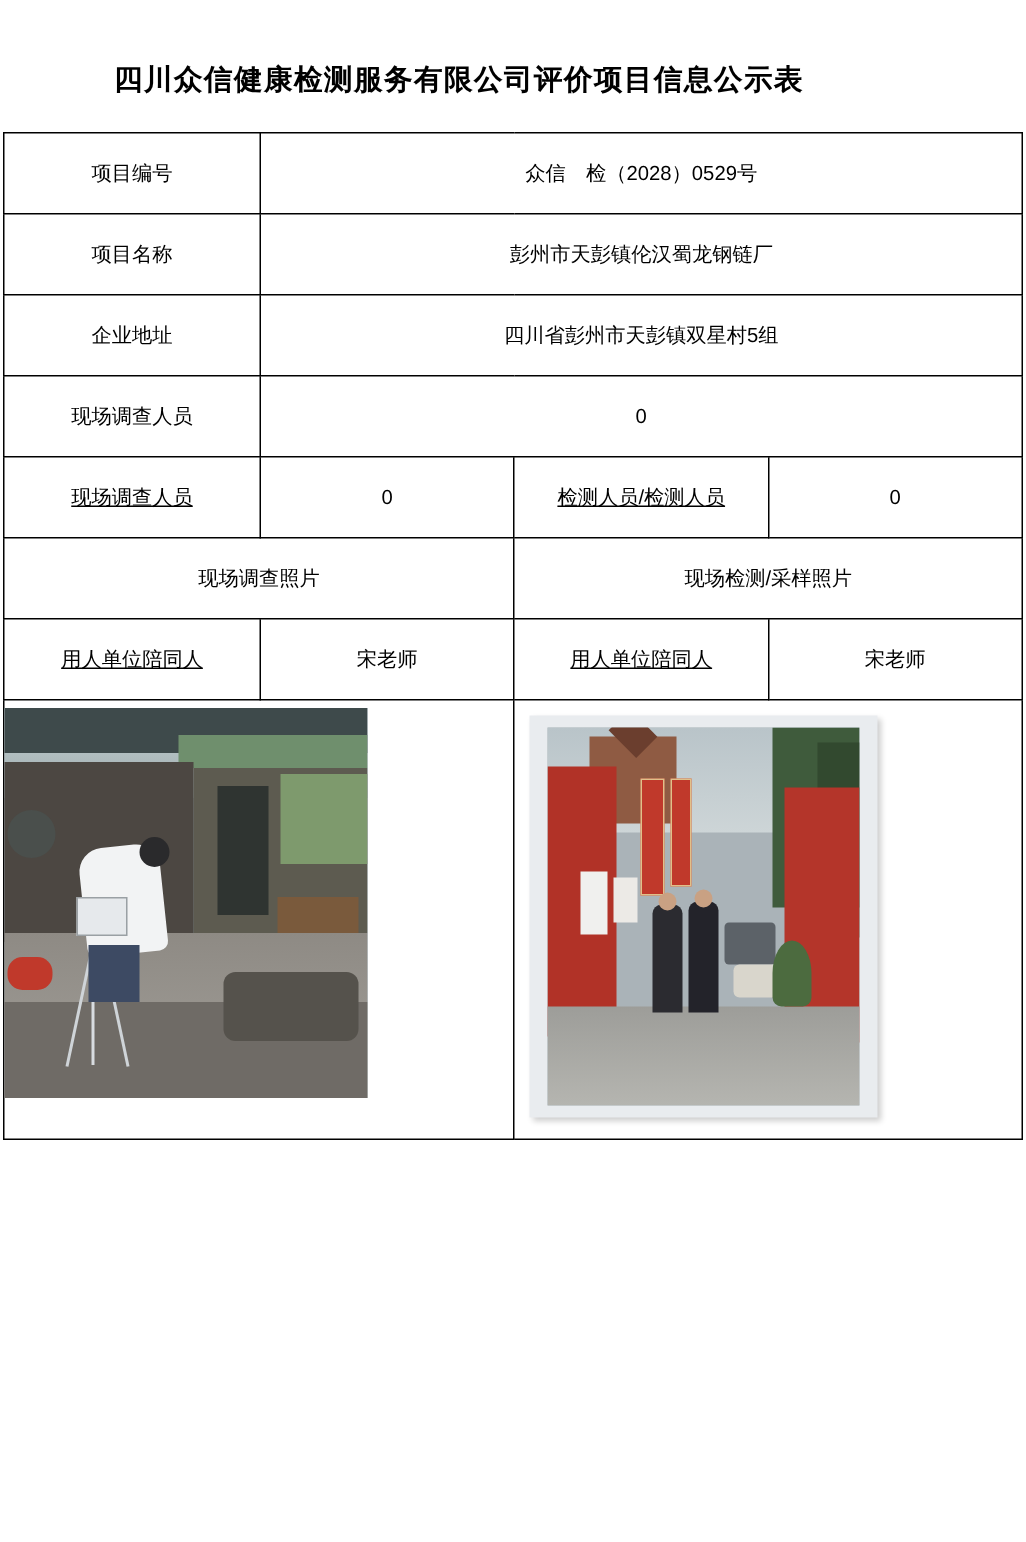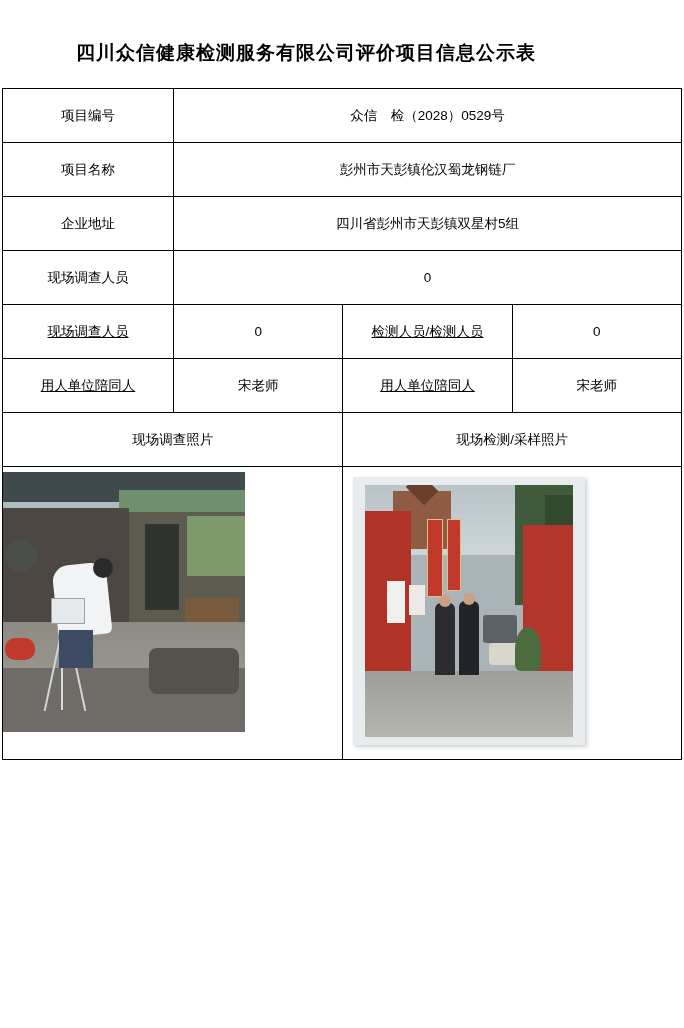--- a/index.html
+++ b/index.html
@@ -281,29 +281,29 @@
         <td class="value" colspan="3">0</td>
       </tr>
 
       <tr>
         <td class="half-label">现场调查人员</td>
         <td class="half-value">0</td>
         <td class="half-label">检测人员/检测人员</td>
         <td class="half-value">0</td>
       </tr>
       <tr>
+        <td class="photo-head" colspan="2">现场调查照片</td>
+        <td class="photo-head" colspan="2">现场检测/采样照片</td>
+      </tr>
+
+      <tr>
         <td class="half-label">用人单位陪同人</td>
         <td class="half-value">宋老师</td>
         <td class="half-label">用人单位陪同人</td>
         <td class="half-value">宋老师</td>
-      </tr>
-
-      <tr>
-        <td class="photo-head" colspan="2">现场调查照片</td>
-        <td class="photo-head" colspan="2">现场检测/采样照片</td>
       </tr>
 
       <tr>
         <td class="photo-cell" colspan="2">
           <div class="photo-box">
             <div class="photo-left">
               <div class="pl-sky"></div>
               <div class="pl-roof"></div>
               <div class="pl-roof2"></div>
               <div class="pl-wall"></div>

